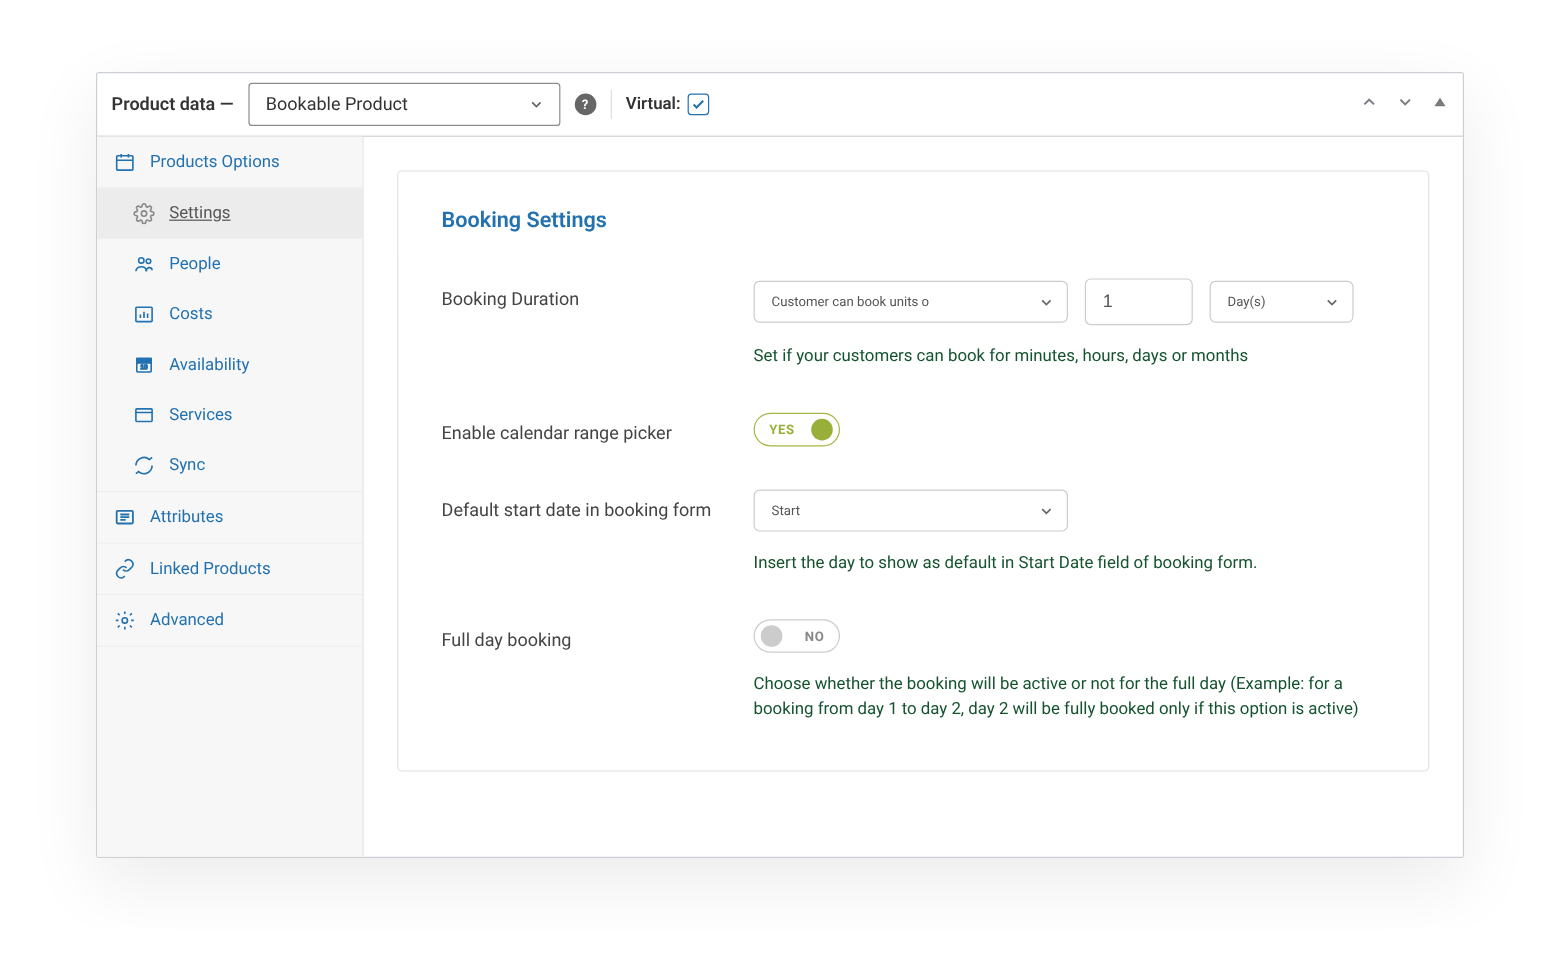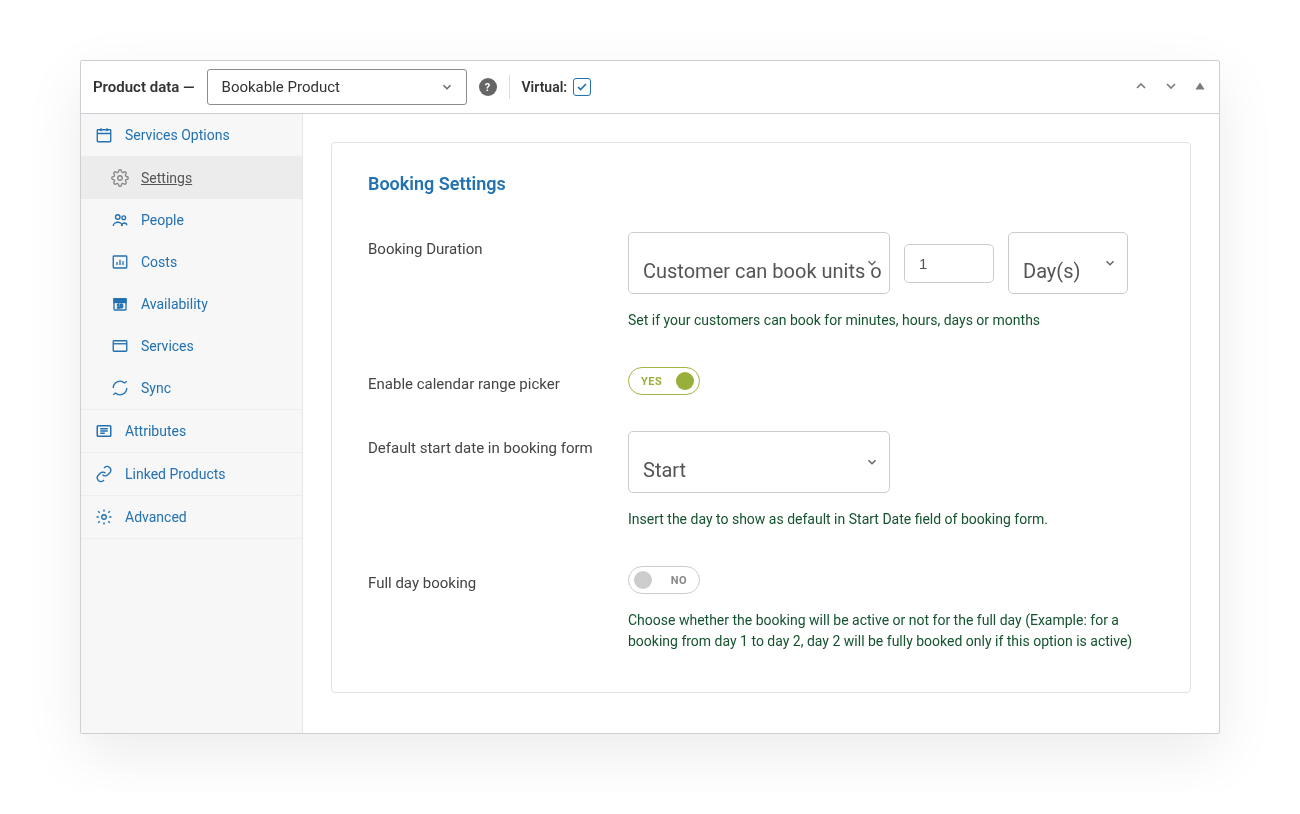--- a/index.html
+++ b/index.html
@@ -162,22 +162,22 @@
 }
 .ctrl-line {
   display: flex;
   gap: 14px;
   align-items: center;
 }
 .fsel {
   position: relative;
   border: 1px solid #ccc;
   border-radius: 5px;
-  padding: 26px 36px 10px 14px;
-  font-size: 20px;
+  padding: 10px 36px 10px 14px;
+  font-size: 11px;
   color: #555;
   background: #fff;
   cursor: pointer;
   white-space: nowrap;
   overflow: hidden;
   text-overflow: clip;
 }
 .fsel .chev {
   position: absolute;
   right: 10px;
@@ -298,21 +298,21 @@
     <div class="sidebar">
       <div class="side-item top">
         <span class="ic">
           <svg viewBox="0 0 24 24" fill="none" stroke="currentColor" stroke-width="1.8">
               <rect x="3" y="5" width="18" height="16" rx="1"></rect>
               <line x1="3" y1="10" x2="21" y2="10"></line>
               <line x1="8" y1="3" x2="8" y2="7"></line>
               <line x1="16" y1="3" x2="16" y2="7"></line>
             </svg>
         </span>
-        <span>Services Options</span>
+        <span>Products Options</span>
       </div>
       <div class="sub-group">
         <div class="side-sub active">
           <span class="ic">
             <svg viewBox="0 0 24 24" fill="none" stroke="currentColor" stroke-width="1.8">
                 <circle cx="12" cy="12" r="3"></circle>
                 <path d="M19.4 15a1.65 1.65 0 0 0 .33 1.82l.06.06a2 2 0 1 1-2.83 2.83l-.06-.06a1.65 1.65 0 0 0-1.82-.33 1.65 1.65 0 0 0-1 1.51V21a2 2 0 1 1-4 0v-.09A1.65 1.65 0 0 0 9 19.4a1.65 1.65 0 0 0-1.82.33l-.06.06a2 2 0 1 1-2.83-2.83l.06-.06a1.65 1.65 0 0 0 .33-1.82 1.65 1.65 0 0 0-1.51-1H3a2 2 0 1 1 0-4h.09A1.65 1.65 0 0 0 4.6 9a1.65 1.65 0 0 0-.33-1.82l-.06-.06a2 2 0 1 1 2.83-2.83l.06.06a1.65 1.65 0 0 0 1.82.33H9a1.65 1.65 0 0 0 1-1.51V3a2 2 0 1 1 4 0v.09a1.65 1.65 0 0 0 1 1.51 1.65 1.65 0 0 0 1.82-.33l.06-.06a2 2 0 1 1 2.83 2.83l-.06.06a1.65 1.65 0 0 0-.33 1.82V9a1.65 1.65 0 0 0 1.51 1H21a2 2 0 1 1 0 4h-.09a1.65 1.65 0 0 0-1.51 1z"></path>
               </svg>
           </span>
           <span>Settings</span>

